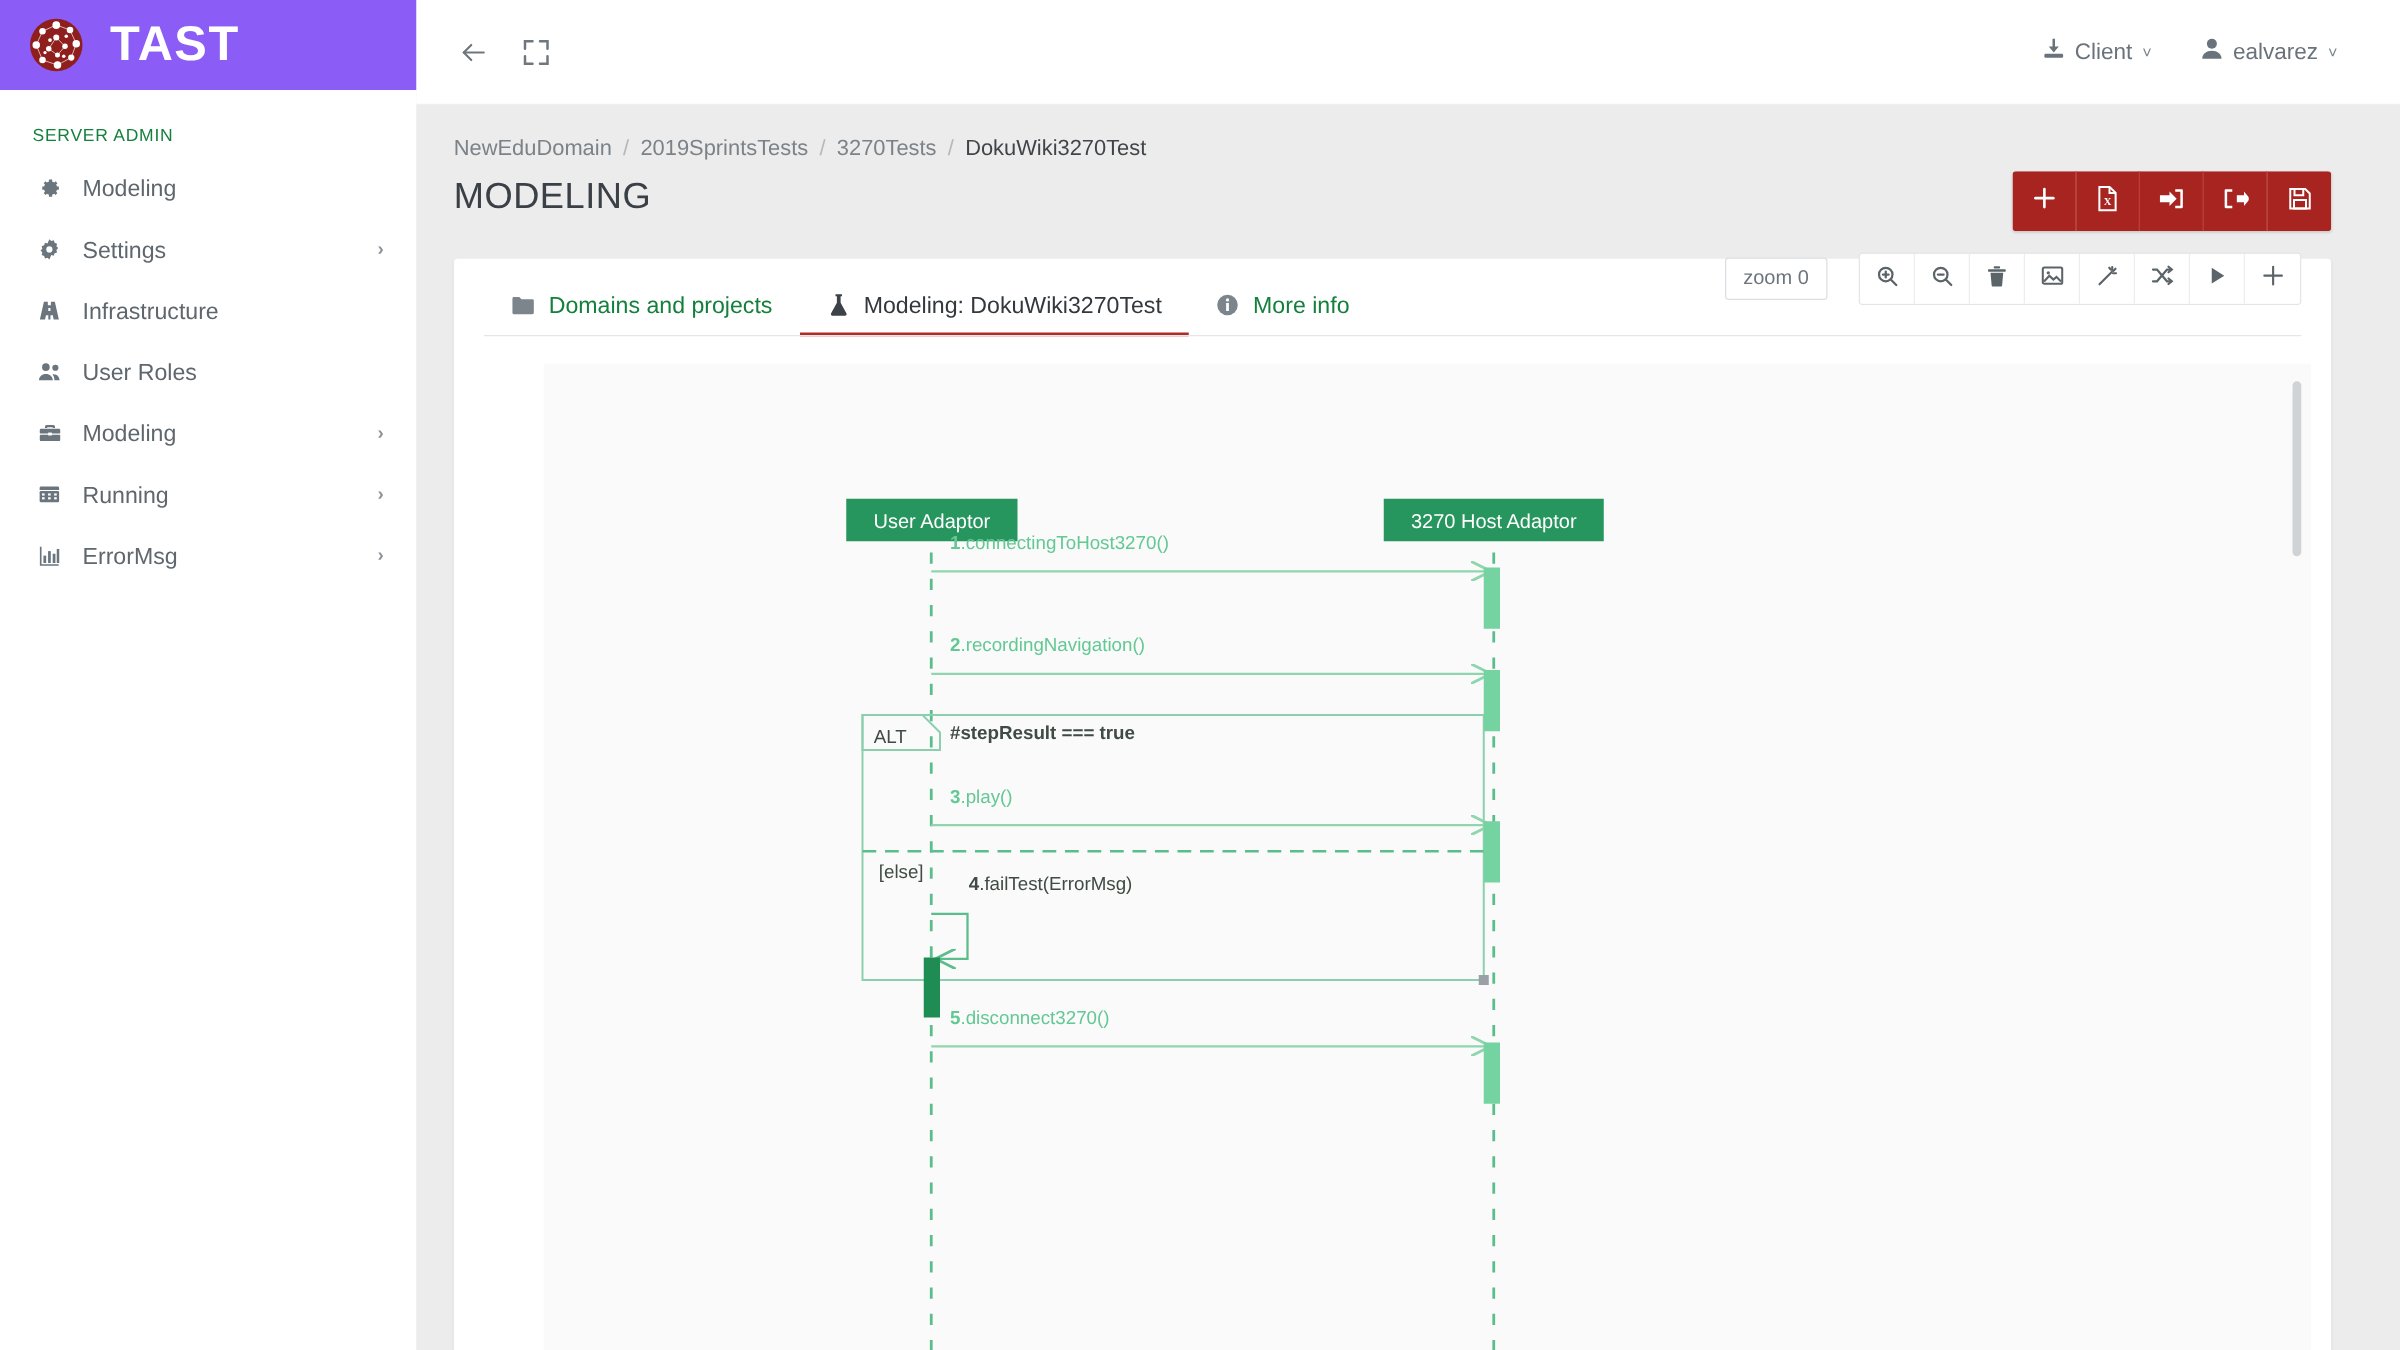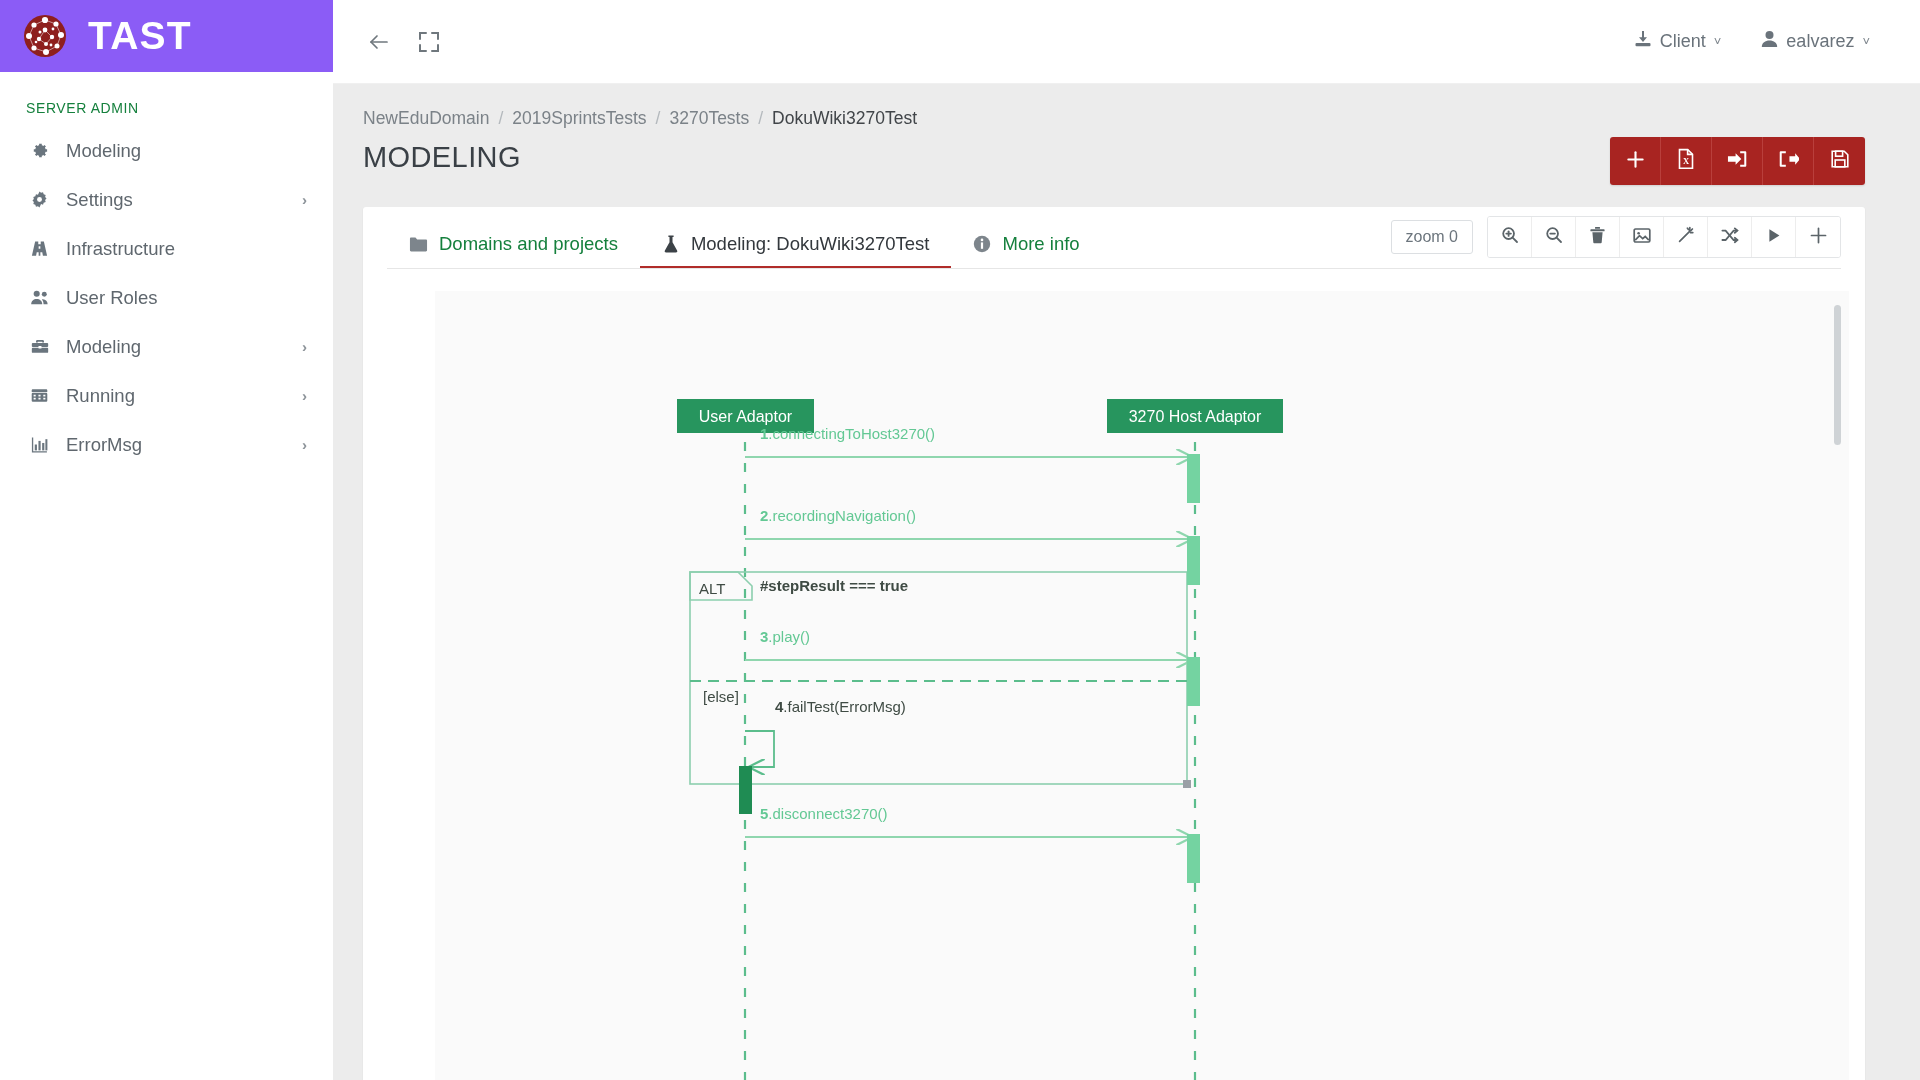--- a/index.html
+++ b/index.html
@@ -141,22 +141,22 @@
     content: "";
     position: absolute; left: 0; right: 0; bottom: 0;
     height: 3px; background: #b02c29;
   }
   #tabbar-divider {
     position: absolute; left: 24px; right: 24px; bottom: 0;
     height: 1px; background: #e6e6e6;
   }
   #diagram-toolbar {
     margin-left: auto;
-    display: flex; align-items: center; gap: 14px;
-    padding-bottom: 11px;
+    display: flex; align-items: center; gap: 25px;
+    padding-bottom: 25px;
     justify-content: space-between;
   }
   #zoom-badge {
     border: 1px solid #dcdfe2;
     border-radius: 3px;
     padding: 7px 14px;
     font-size: 16px; color: #6c757d;
     background: #fff;
   }
   #tool-group { display: flex; border: 1px solid #e3e5e7; border-radius: 3px; overflow:hidden; }

